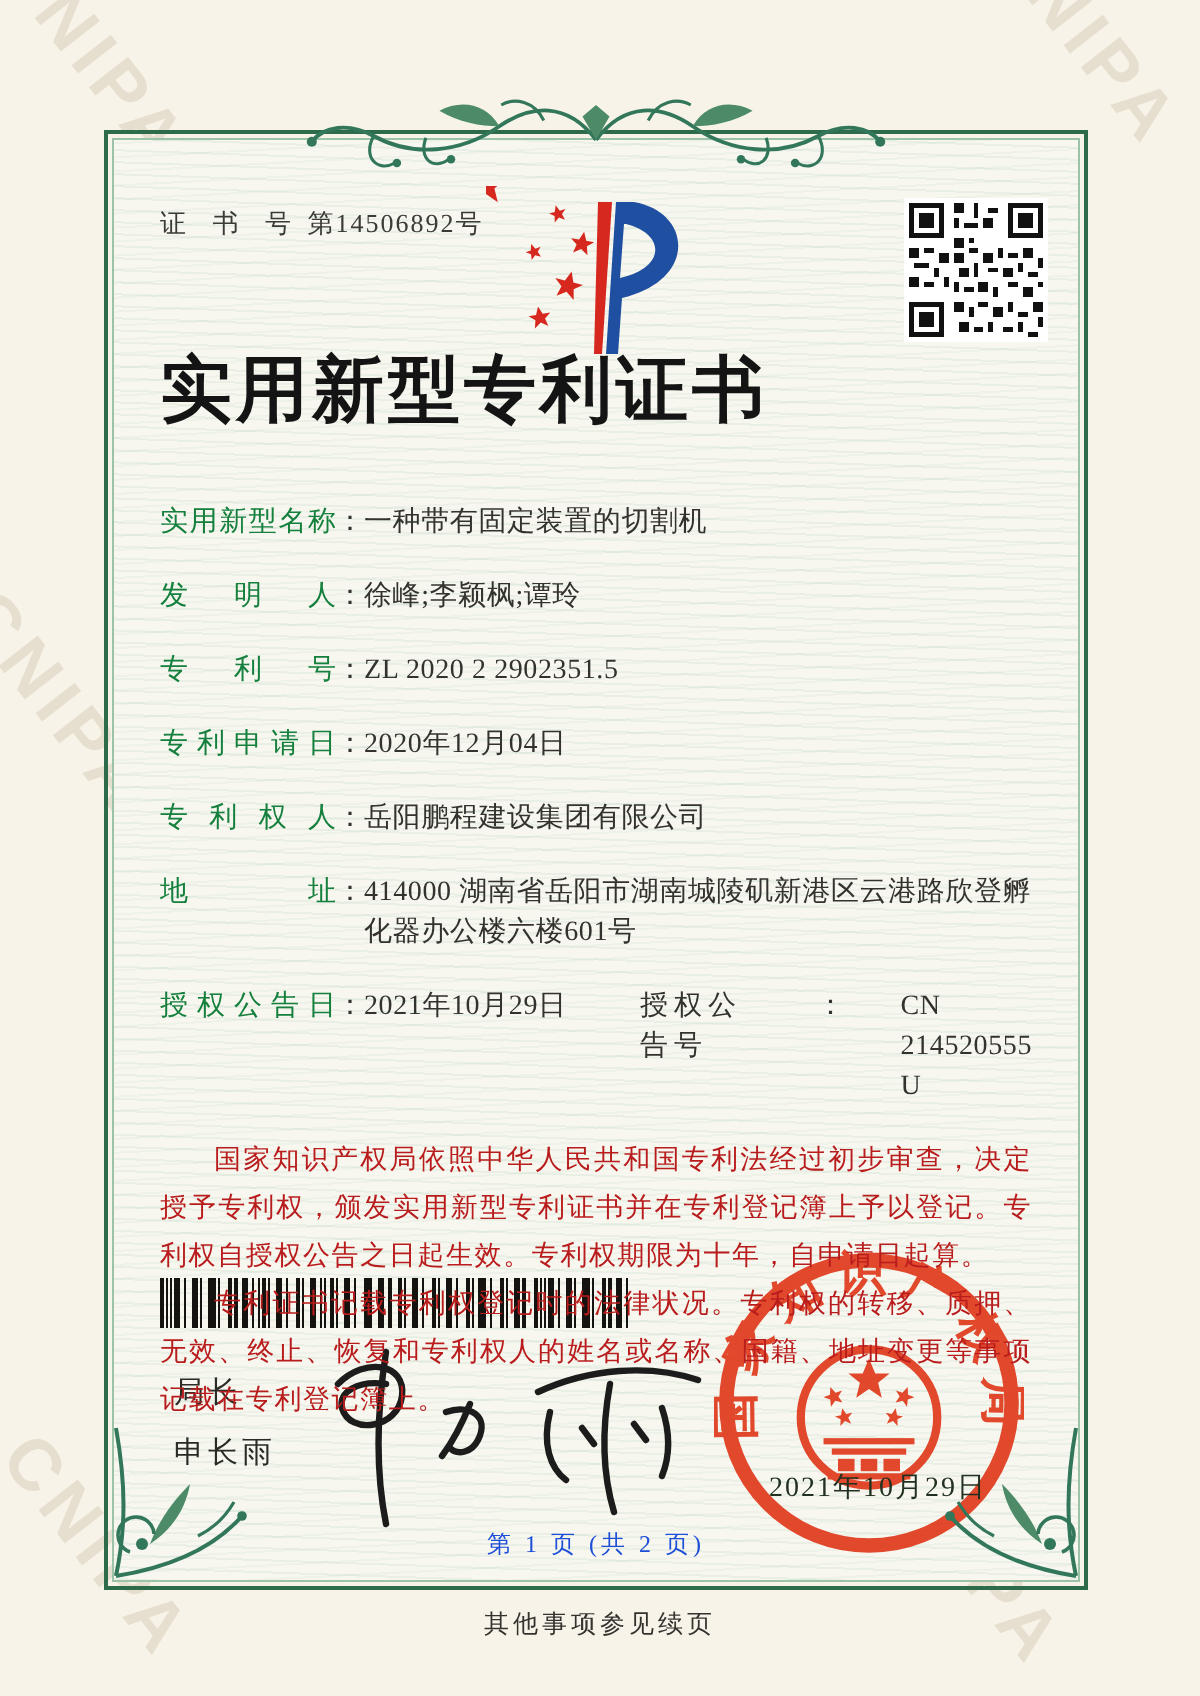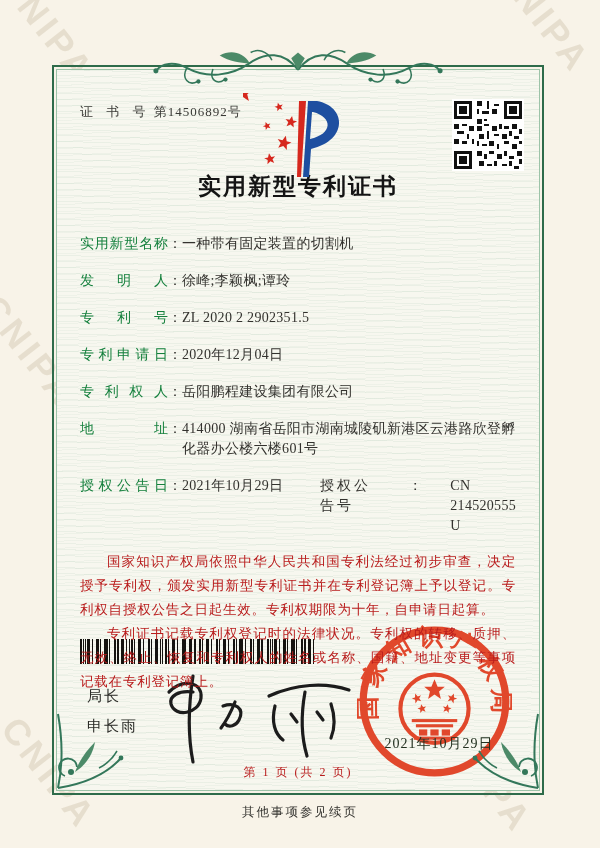--- a/index.html
+++ b/index.html
@@ -38,21 +38,21 @@
   .content{position:absolute;inset:0;padding:36px 26px 0;z-index:3;box-sizing:border-box;border-radius:29px;}
 
   .cert-no{font-size:13px;color:#3a3a36;}
   .cert-no .lbl{letter-spacing:5px;}
   .cert-no .val{letter-spacing:1px;}
 
   .logo{position:absolute;left:50%;transform:translateX(-50%);top:26px;width:110px;height:88px;}
   .qr{position:absolute;right:18px;top:32px;width:72px;height:72px;}
 
   .title{
-    margin-top:50px;text-align:center;font-size:23px;font-weight:bold;
+    margin-top:50px;text-align:left;font-size:36px;font-weight:bold;
     letter-spacing:2px;color:#141414;
   }
 
   .fields{margin-top:32px;font-size:14px;}
   .f-row{display:flex;line-height:20px;margin-bottom:17px;}
   .f-label{
     display:inline-block;width:88px;flex:0 0 88px;
     text-align:justify;text-align-last:justify;color:#15803d;
   }
   .f-colon{flex:0 0 auto;}
@@ -80,21 +80,21 @@
   .signature{position:absolute;left:95px;top:595px;width:245px;height:115px;}
 
   .seal{position:absolute;left:303px;top:557px;width:155px;height:155px;}
   .seal-date{
     position:absolute;left:305px;top:668px;width:160px;text-align:center;
     font-size:14px;letter-spacing:1px;color:#22301f;z-index:6;
   }
 
   .page-info{
     position:absolute;bottom:12px;left:0;width:100%;text-align:center;
-    font-size:12px;letter-spacing:2px;color:#b91c1c;
+    font-size:12px;letter-spacing:2px;color:#1d4ed8;
   }
   .footer-note{
     position:absolute;top:804px;left:0;width:600px;text-align:center;
     font-size:12.5px;letter-spacing:2px;color:#33322e;z-index:2;
   }
   svg{display:block;}
 </style>
 </head>
 <body>
 

